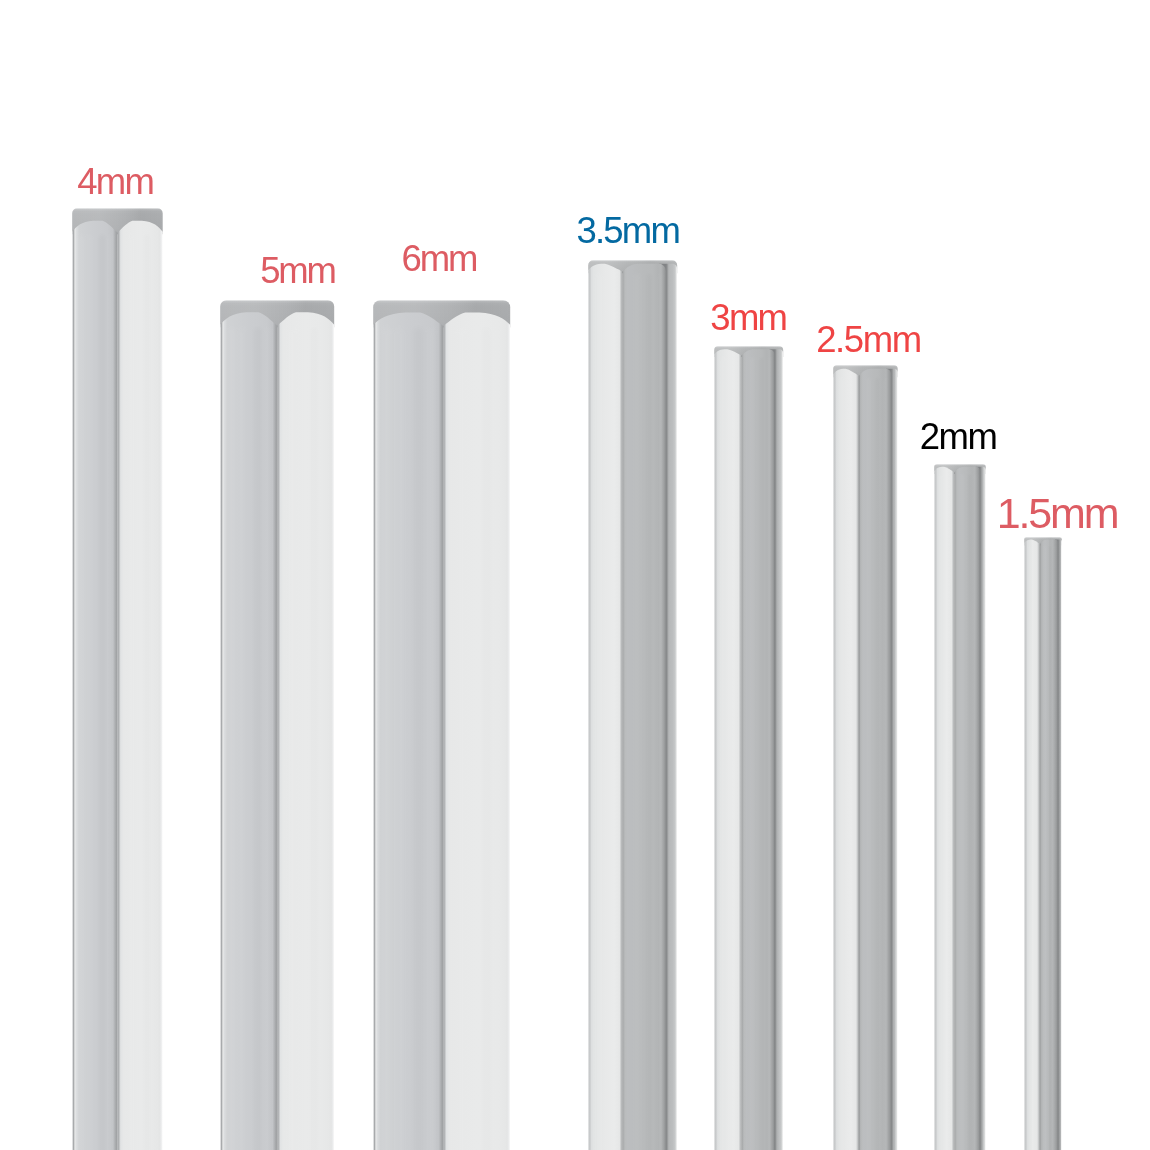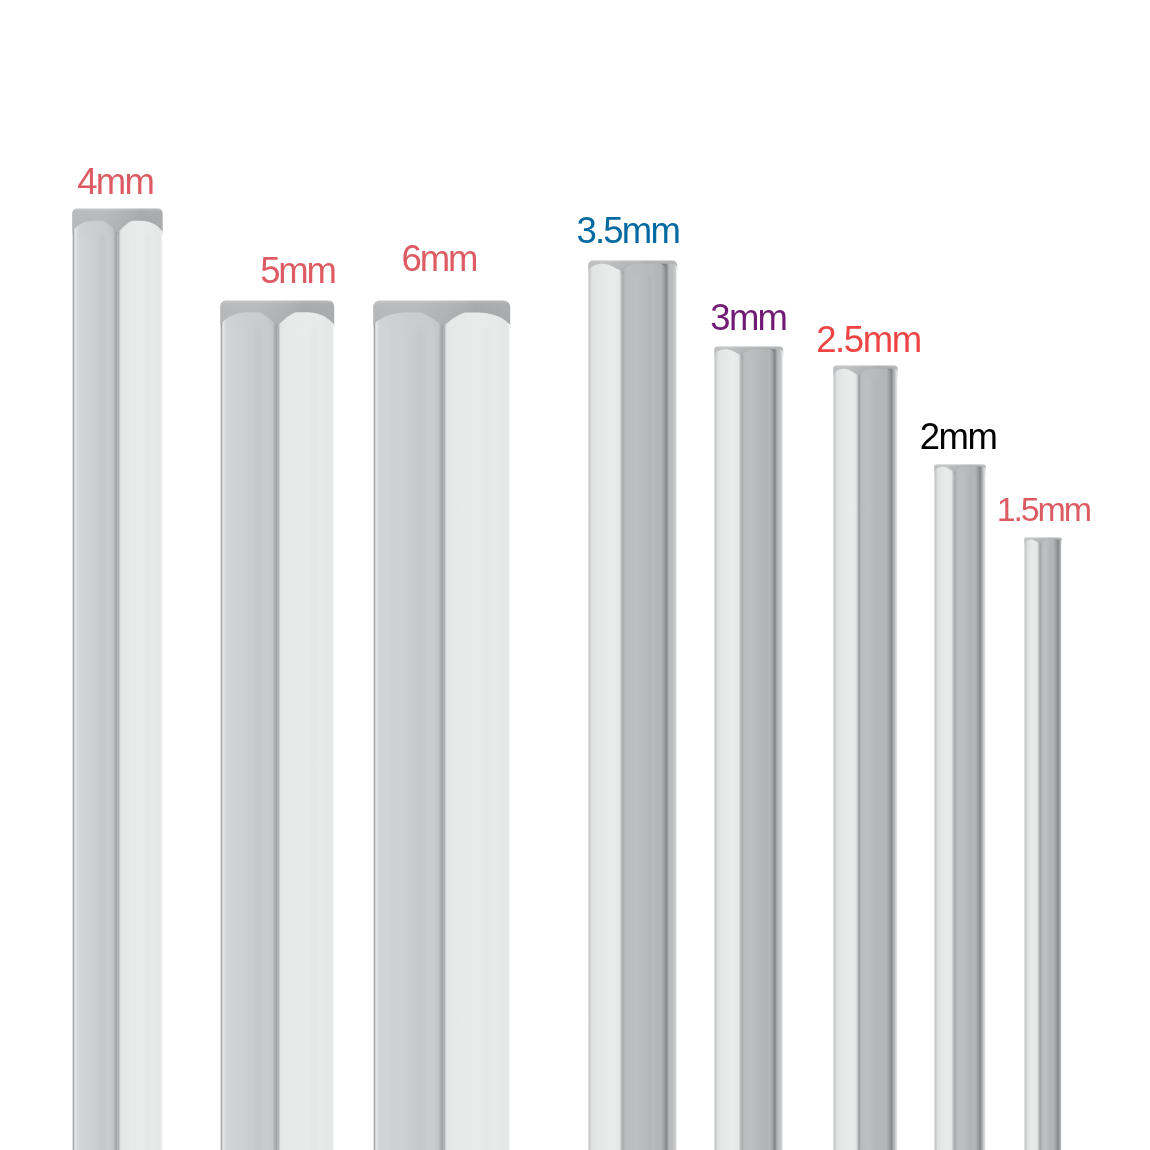--- a/index.html
+++ b/index.html
@@ -316,21 +316,21 @@
       <path d="M3.795 0 H65.205 A3.795 3.795 0 0 1 69 3.795 V10.8 H0 V3.795 A3.795 3.795 0 0 1 3.795 0 Z" fill="url(#Tg4)"></path>
       <path d="M3.795 0 H65.205 A3.795 3.795 0 0 1 69 3.795 V10.8 H0 V3.795 A3.795 3.795 0 0 1 3.795 0 Z" fill="url(#THg4)"></path>
       <path d="M55.039919999999995 3 L65.840352 3 A4.212864 4.212864 0 0 1 69 7.212864 L69 808.2 L55.039919999999995 808.2 Z" fill="url(#Eg4)"></path>
       <path d="M27.393 9.3 C30.6843 5.52 34.63386 3 39.89994 3 L55.039919999999995 3 A5.26608 5.26608 0 0 1 60.306 8.266079999999999 L60.306 808.2 L27.393 808.2 Z" fill="url(#Rg4)"></path>
       <path d="M0 8.04 C1.8736812 5.6208 4.684203 3.3528000000000002 10.40934 3 L13.14864 3 C17.421948 3.7560000000000002 23.119692 6.906 27.393 9.3 L27.393 808.2 L0 808.2 Z" fill="url(#Lg4)"></path>
           <rect x="6.90" y="11.3" width="3.45" height="808.2" fill="#ffffff" opacity="0.06" style="filter:blur(1.52px)"></rect>
           <rect x="35.88" y="11.3" width="4.14" height="808.2" fill="#ffffff" opacity="0.04" style="filter:blur(1.52px)"></rect>
           <rect x="45.54" y="11.3" width="3.45" height="808.2" fill="#000000" opacity="0.016" style="filter:blur(1.52px)"></rect>
           <rect x="55.20" y="11.3" width="2.76" height="808.2" fill="#ffffff" opacity="0.03" style="filter:blur(1.52px)"></rect>
         </svg></span>
-    <div class="label" style="left: 710.3px; top: 300.4px; font-size: 36.5px; color: #701a75; letter-spacing: -1.7px;">3mm</div>
+    <div class="label" style="left: 710.3px; top: 300.4px; font-size: 36.5px; color: #ef4444; letter-spacing: -1.7px;">3mm</div>
   </div>
   <div class="rod-group">
     <span class="rod-slot"><svg class="rod" style="left:830.8px;top:362.8px;" width="68.9" height="793.4" viewBox="-2.2 -2.2 68.9 793.4">
           <defs>
       <linearGradient id="Lg5" gradientUnits="userSpaceOnUse" x1="0" y1="0" x2="25.8" y2="0">
               <stop offset="0.0000" stop-color="#e0e1e2"></stop>
               <stop offset="0.0310" stop-color="#c9cbcc"></stop>
               <stop offset="0.0698" stop-color="#c6c8c9"></stop>
               <stop offset="0.1163" stop-color="#dcdedf"></stop>
               <stop offset="0.2093" stop-color="#e2e4e4"></stop>
@@ -517,16 +517,16 @@
       <path d="M2.0735 0 H35.6265 A2.0735 2.0735 0 0 1 37.7 2.0735 V8.2 H0 V2.0735 A2.0735 2.0735 0 0 1 2.0735 0 Z" fill="url(#Tg7)"></path>
       <path d="M2.0735 0 H35.6265 A2.0735 2.0735 0 0 1 37.7 2.0735 V8.2 H0 V2.0735 A2.0735 2.0735 0 0 1 2.0735 0 Z" fill="url(#THg7)"></path>
       <path d="M30.76800000000013 2.2 L36.0008 2.2 A2.265600000000006 2.265600000000006 0 0 1 37.7 4.465600000000006 L37.7 617.2 L30.76800000000013 617.2 Z" fill="url(#Eg7)"></path>
       <path d="M15.900000000000091 6.7 C17.670000000000094 4 19.7940000000001 2.2 22.626000000000108 2.2 L30.76800000000013 2.2 A2.8320000000000074 2.8320000000000074 0 0 1 33.600000000000136 5.032000000000007 L33.600000000000136 617.2 L15.900000000000091 617.2 Z" fill="url(#Rg7)"></path>
       <path d="M0 5.800000000000001 C1.087560000000006 4.072 2.7189000000000156 2.4520000000000004 6.0420000000000345 2.2 L7.632000000000044 2.2 C10.112400000000058 2.74 13.419600000000077 4.99 15.900000000000091 6.7 L15.900000000000091 617.2 L0 617.2 Z" fill="url(#Lg7)"></path>
           <rect x="3.77" y="8.7" width="1.89" height="617.2" fill="#ffffff" opacity="0.06" style="filter:blur(0.83px)"></rect>
           <rect x="19.60" y="8.7" width="2.26" height="617.2" fill="#ffffff" opacity="0.04" style="filter:blur(0.83px)"></rect>
           <rect x="24.88" y="8.7" width="1.89" height="617.2" fill="#000000" opacity="0.016" style="filter:blur(0.83px)"></rect>
           <rect x="30.16" y="8.7" width="1.51" height="617.2" fill="#ffffff" opacity="0.03" style="filter:blur(0.83px)"></rect>
         </svg></span>
-    <div class="label" style="left: 996.8px; top: 492.4px; font-size: 34px; color: rgb(221, 92, 99); letter-spacing: -2.18px;">1.5mm</div>
+    <div class="label" style="left: 996.8px; top: 492.4px; font-size: 43px; color: rgb(221, 92, 99); letter-spacing: -2.18px;">1.5mm</div>
   </div>
 
 </div>
 
 </body></html>

